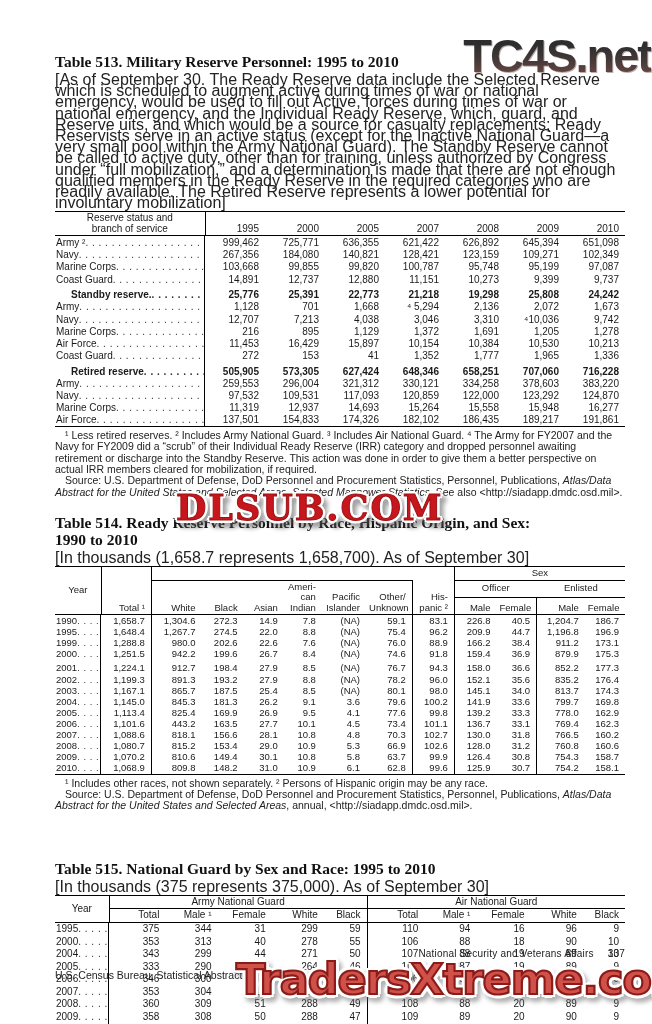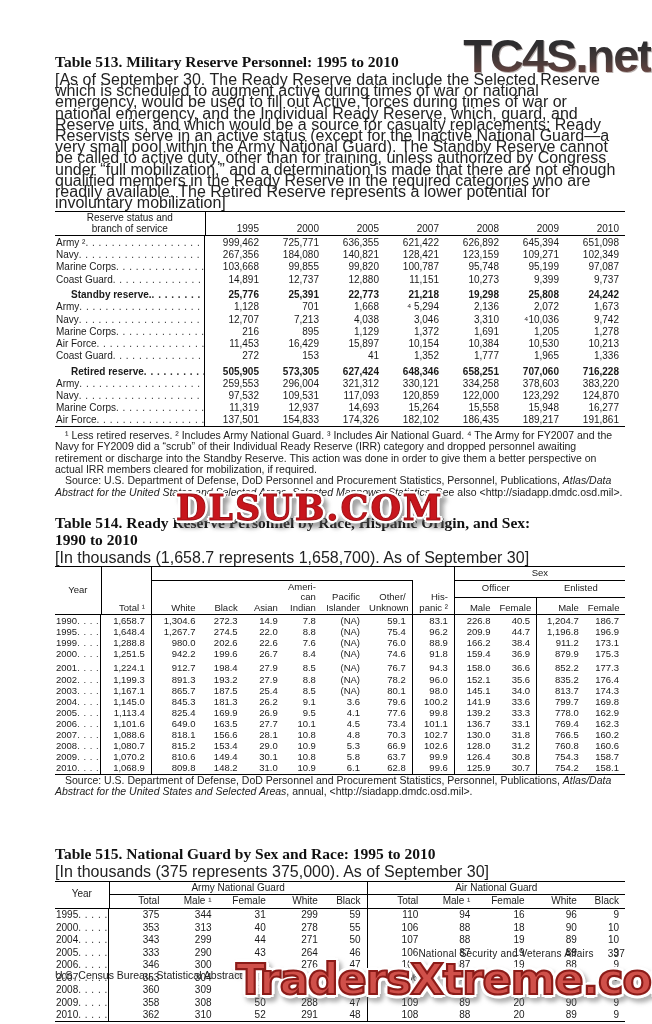--- a/index.html
+++ b/index.html
@@ -523,21 +523,21 @@
               <td class="num vr">33.3</td>
               <td class="num">778.0</td>
               <td class="num">162.9</td>
             </tr>
             <tr>
               <td class="stub vr">
                 <span class="lbl">2006</span>
                 <span class="dots"></span>
               </td>
               <td class="num vr">1,101.6</td>
-              <td class="num">649.0</td>
+              <td class="num">443.2</td>
               <td class="num">163.5</td>
               <td class="num">27.7</td>
               <td class="num">10.1</td>
               <td class="num">4.5</td>
               <td class="num vr">73.4</td>
               <td class="num vr">101.1</td>
               <td class="num">136.7</td>
               <td class="num vr">33.1</td>
               <td class="num">769.4</td>
               <td class="num">162.3</td>
@@ -609,20 +609,21 @@
               <td class="num">6.1</td>
               <td class="num vr">62.8</td>
               <td class="num vr">99.6</td>
               <td class="num">125.9</td>
               <td class="num vr">30.7</td>
               <td class="num">754.2</td>
               <td class="num">158.1</td>
             </tr>
           </tbody>
       </table>
+      <p class="fn">¹ Includes other races, not shown separately. ² Persons of Hispanic origin may be any race.</p>
       <p class="fn src"><span>Source: U.S. Department of Defense, DoD Personnel and Procurement Statistics, Personnel, Publications, </span><em>Atlas/Data Abstract for the United States and Selected Areas</em><span>, annual, &lt;http://siadapp.dmdc.osd.mil&gt;.</span></p>
     </section>
 
     <section class="sec515">
       <h1 class="tbl-title">Table 515. National Guard by Sex and Race: 1995 to 2010</h1>
       <p class="tbl-note">[In thousands (375 represents 375,000). As of September 30]</p>
       <table class="t515">
         <colgroup>
           <col style="width:54px">
             <col style="width:56px">

